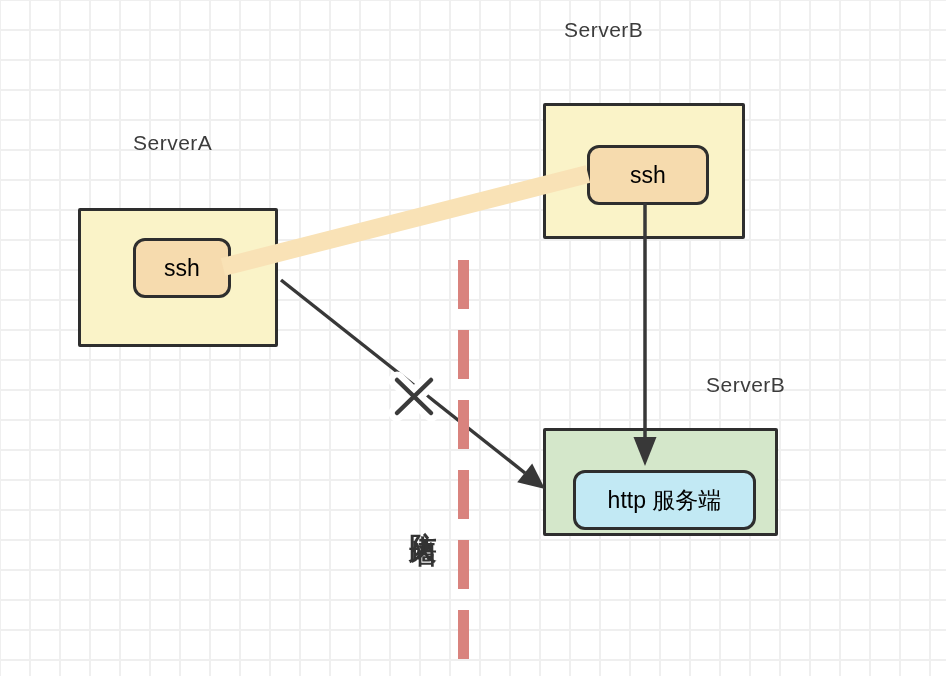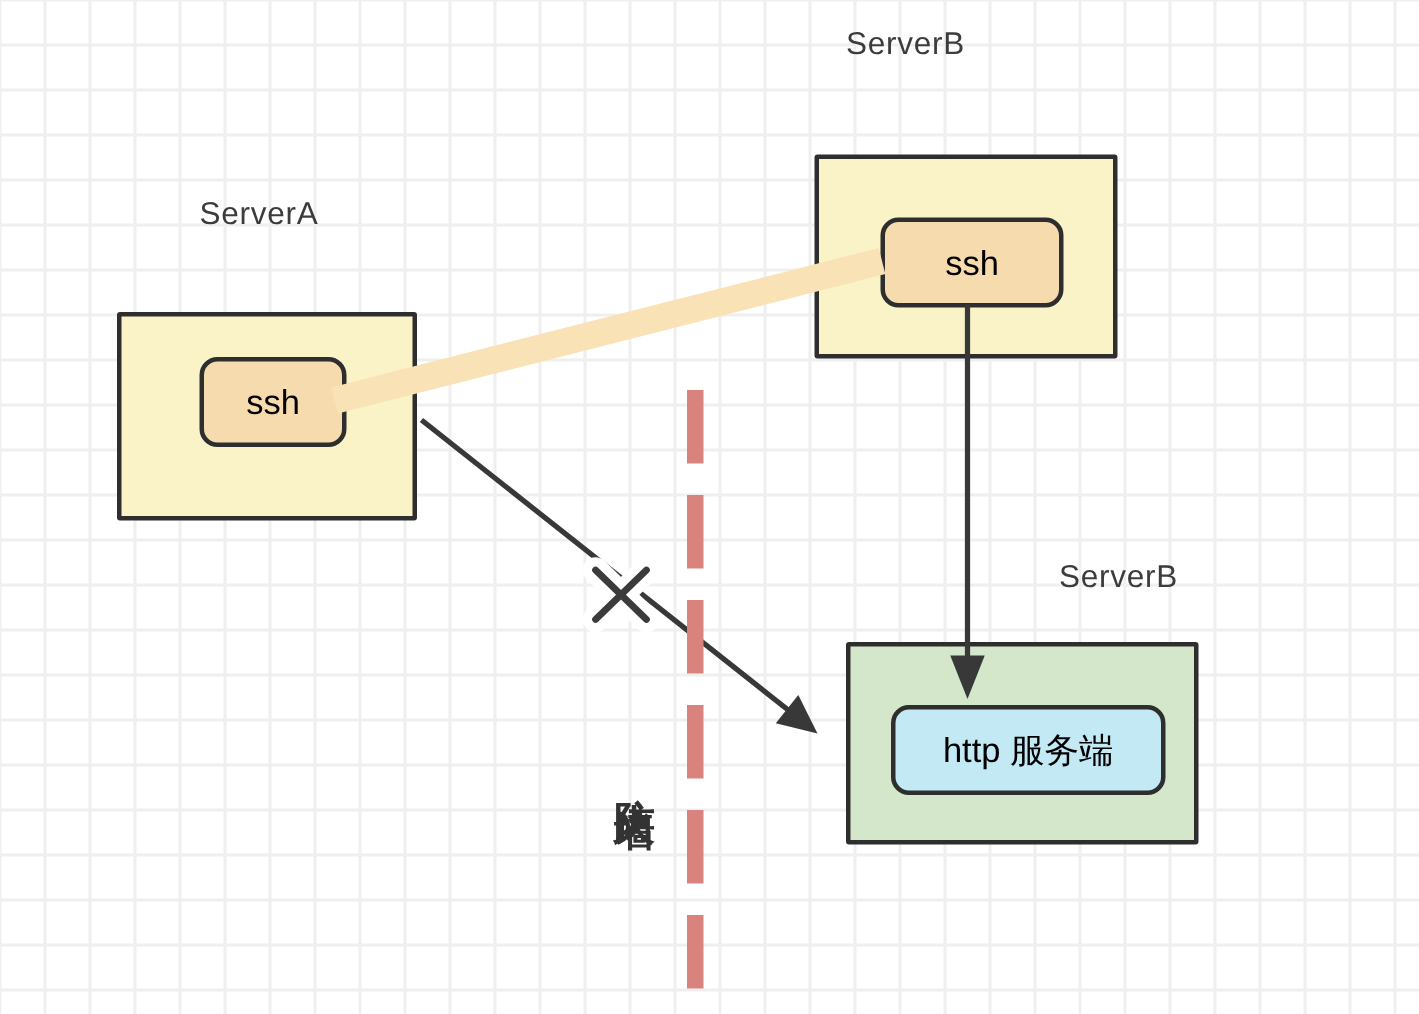--- a/index.html
+++ b/index.html
@@ -26,21 +26,21 @@
     white-space:nowrap;
   }
   .server-box{
     position:absolute;
     border:3px solid #2e2e2e;
     border-radius:2px;
     box-sizing:border-box;
   }
   .server-a{left:78px;top:208px;width:200px;height:139px;background:#FAF3C8;}
   .server-b{left:543px;top:103px;width:202px;height:136px;background:#FAF3C8;}
-  .server-c{left:564px;top:428px;width:235px;height:135px;background:#D4E7CA;padding-left:12px;}
+  .server-c{left:543px;top:428px;width:235px;height:108px;background:#D4E7CA;padding-left:12px;}
   .inner-box{
     position:absolute;
     border:3px solid #2e2e2e;
     border-radius:12px;
     box-sizing:border-box;
     display:flex;align-items:center;justify-content:center;
     font-size:23px;color:#000000;
     white-space:nowrap;
   }
   .ssh-a{left:52px;top:27px;width:98px;height:60px;background:#F6DBAE;}

